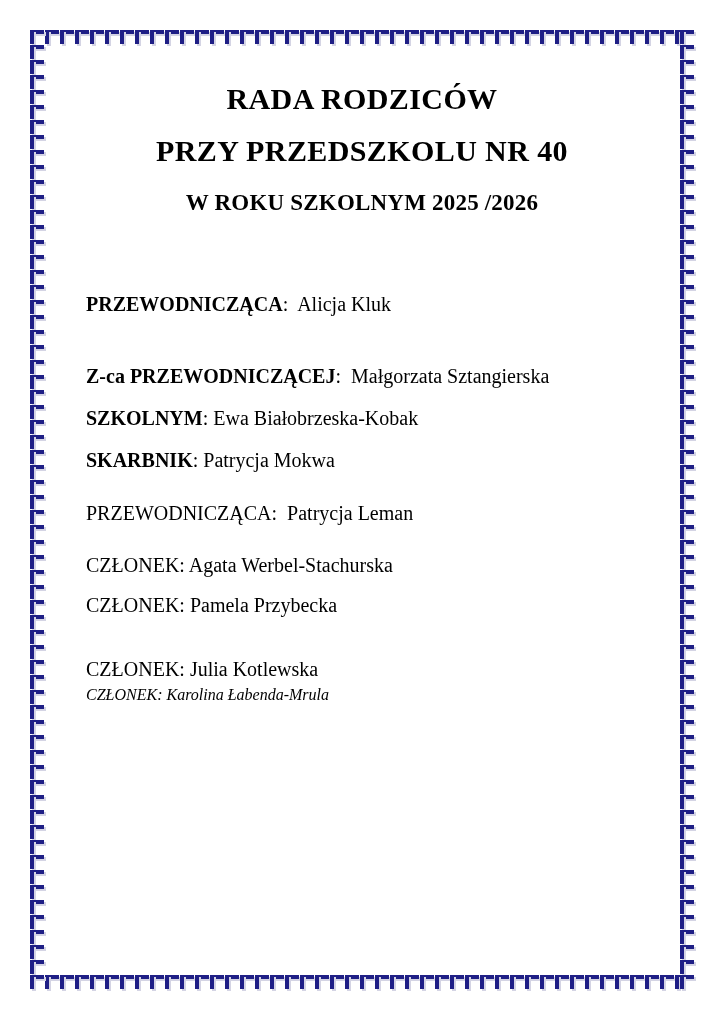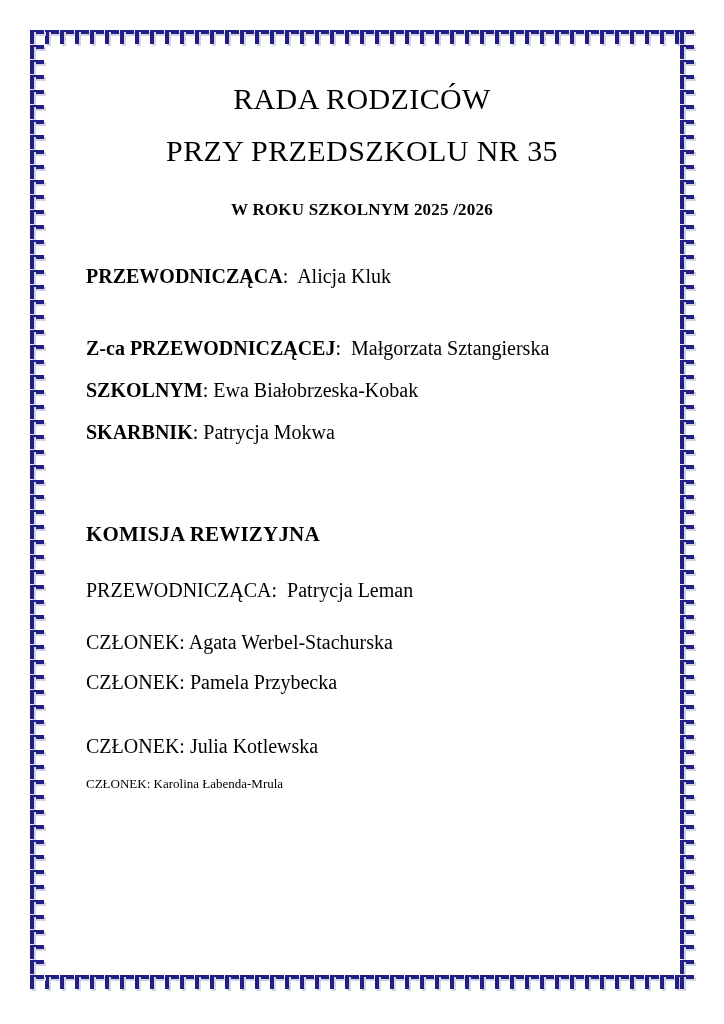--- a/index.html
+++ b/index.html
@@ -75,67 +75,67 @@
     position: absolute;
     left: 0;
     top: 0;
     width: 724px;
   }
 
   .title-block {
     text-align: center;
   }
   .title-line {
-    font-weight: normal;
+    font-weight: bold;
     font-size: 30px;
     letter-spacing: 0.4px;
     line-height: 1.0;
   }
   .title-line-1 { margin-top: 84px; }
   .title-line-2 { margin-top: 22px; }
   .subtitle {
     font-weight: bold;
-    font-size: 17px;
-    margin-top: 34px;
+    font-size: 23px;
+    margin-top: 24px;
     letter-spacing: 0.2px;
   }
 
   .body-block {
     margin-left: 86px;
     margin-right: 30px;
   }
 
   .row {
     font-size: 20px;
     line-height: 1.0;
     white-space: nowrap;
   }
   .row .lbl { font-weight: bold; }
   .row .sep { font-weight: normal; }
   .row .val { font-weight: normal; }
 
   .row-plain .lbl { font-weight: normal; }
 
-  .chair-row     { margin-top: 46px; }
+  .chair-row     { margin-top: 78px; }
   .vice-row      { margin-top: 52px; }
   .sec-row       { margin-top: 22px; }
   .treas-row     { margin-top: 22px; }
 
   .section-head {
     font-weight: bold;
     font-size: 21px;
     margin-top: 80px;
     letter-spacing: 0.2px;
   }
 
   .kr-chair   { margin-top: 33px; }
   .kr-m1      { margin-top: 32px; }
   .kr-m2      { margin-top: 20px; }
   .kr-m3      { margin-top: 44px; }
-  .kr-m4      { margin-top: 21px; font-size: 13px; }
+  .kr-m4      { margin-top: 8px; font-size: 16px; font-style: italic; }
 </style>
 </head>
 <body>
 
 <div id="page">
 
   <div class="frame">
     <div class="edge edge-top">
         <span class="motif"></span>
         <span class="motif"></span>
@@ -359,21 +359,21 @@
         <span class="motif"></span>
         <span class="motif"></span>
         <span class="motif"></span>
       </div>
   </div>
 
   <div class="content">
 
     <div class="title-block">
       <div class="title-line title-line-1">RADA RODZICÓW</div>
-      <div class="title-line title-line-2">PRZY PRZEDSZKOLU NR 35</div>
+      <div class="title-line title-line-2">PRZY PRZEDSZKOLU NR 40</div>
       <div class="subtitle">W ROKU SZKOLNYM  2025 /2026</div>
     </div>
 
     <div class="body-block">
 
       <div class="row chair-row">
         <span class="lbl">PRZEWODNICZĄCA</span><span class="sep">:</span>&nbsp;
         <span class="val">Alicja Kluk</span>
       </div>
 
@@ -385,21 +385,20 @@
       <div class="row sec-row">
         <span class="lbl">SZKOLNYM</span><span class="sep">:</span>
         <span class="val">Ewa Białobrzeska-Kobak</span>
       </div>
 
       <div class="row treas-row">
         <span class="lbl">SKARBNIK</span><span class="sep">:</span>
         <span class="val">Patrycja Mokwa</span>
       </div>
 
-      <div class="section-head">KOMISJA REWIZYJNA</div>
 
       <div class="row row-plain kr-chair">
         <span class="lbl">PRZEWODNICZĄCA</span><span class="sep">:</span>&nbsp;
         <span class="val">Patrycja Leman</span>
       </div>
 
       <div class="row row-plain kr-m1">
         <span class="lbl">CZŁONEK</span><span class="sep">:</span>
         <span class="val">Agata Werbel-Stachurska</span>
       </div>

